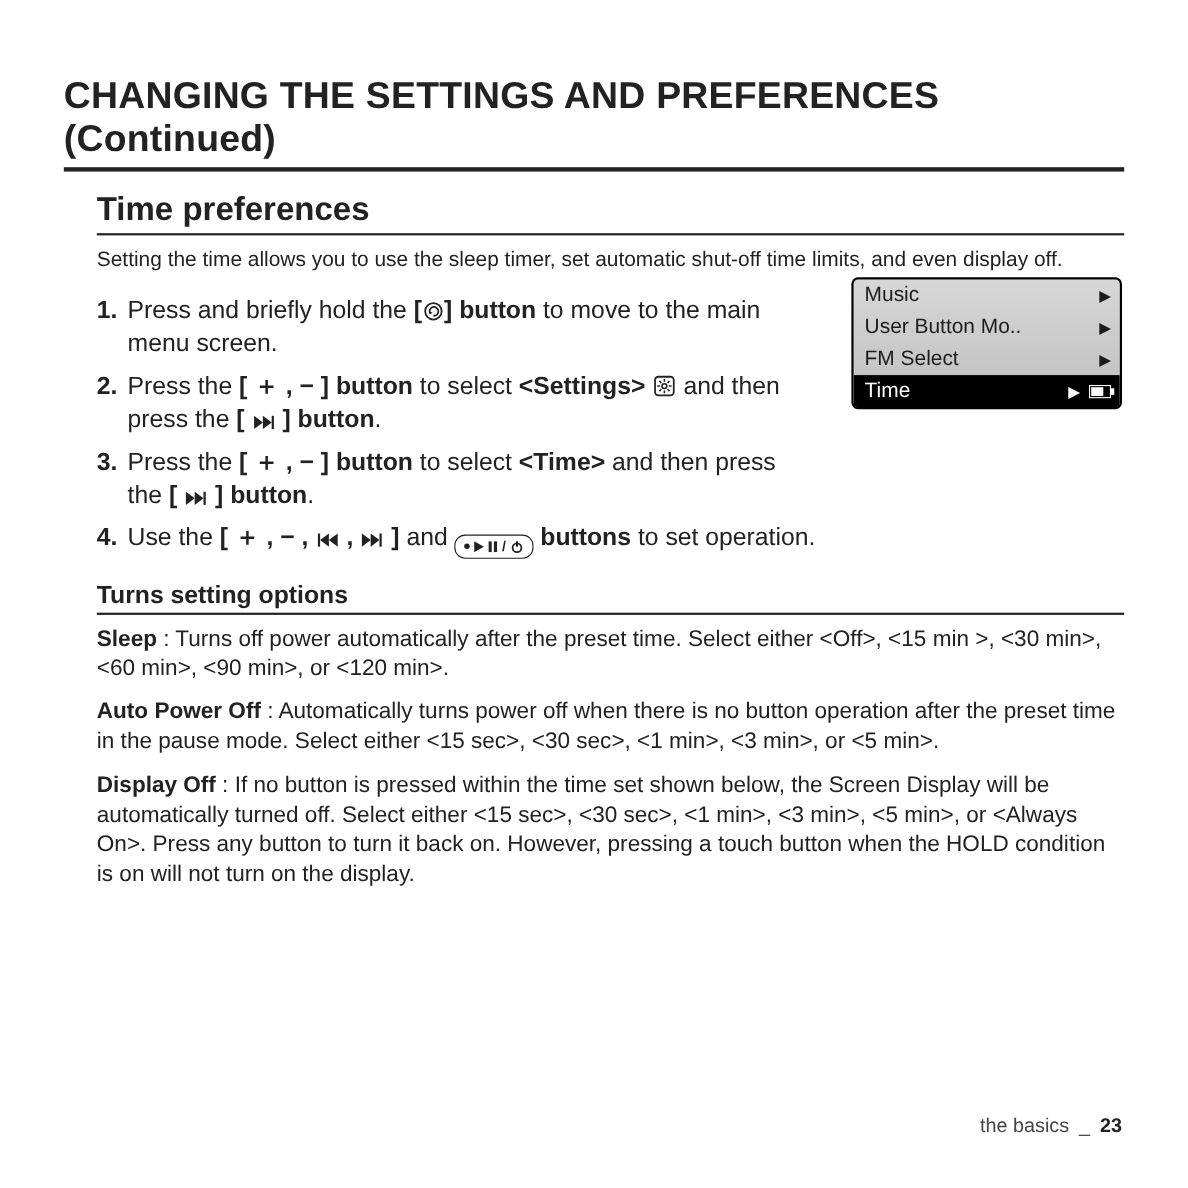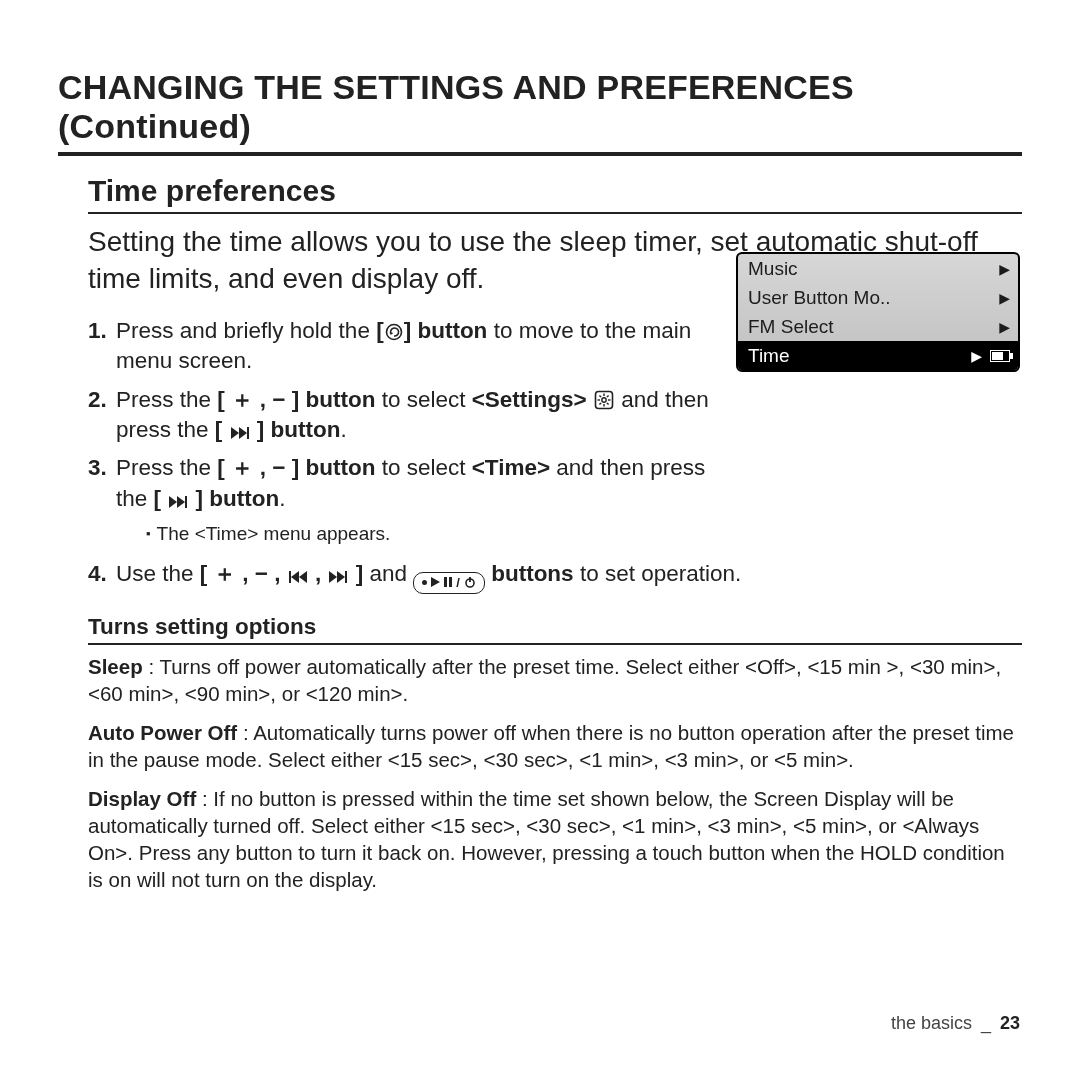--- a/index.html
+++ b/index.html
@@ -20,21 +20,21 @@
     letter-spacing: 0.2px;
   }
   .h2 {
     font-size: 30px;
     font-weight: bold;
     border-bottom: 2px solid #222;
     padding-bottom: 4px;
     margin: 0 0 10px 30px;
   }
   .intro {
-    font-size: 28px;
+    font-size: 19px;
     line-height: 1.32;
     margin: 0 0 18px 30px;
   }
   .steps {
     margin-left: 30px;
     position: relative;
   }
   .step {
     display: flex;
     font-size: 22.5px;
@@ -83,21 +83,21 @@
     font-size: 13px;
   }
   .btn-lozenge .dot { width:5px; height:5px; background:#222; border-radius:50%; }
   .btn-lozenge svg { display:block; }
 
   
   .device {
     position: absolute;
     top: 252px;
     right: 60px;
-    width: 284px;
+    width: 246px;
     border: 2px solid #000;
     border-radius: 6px;
     overflow: hidden;
     background: linear-gradient(#d7d7d7,#bfbfbf);
     font-size: 19px;
   }
   .device .row {
     display: flex;
     align-items: center;
     justify-content: space-between;
@@ -201,23 +201,20 @@
     <div class="txt">
       <span>Press the </span><span class="b">[ ＋ , − ]</span><span class="b"> button</span><span> to select </span><span class="b">&lt;Time&gt;</span><span> and then press the </span><span class="b">[ <span class="icon-inline">
             <svg width="20" height="14" viewBox="0 0 20 14">
               <path d="M1 1 L9 7 L1 13 Z" fill="#222"></path>
               <path d="M9 1 L17 7 L9 13 Z" fill="#222"></path>
               <rect x="17" y="1" width="2" height="12" fill="#222"></rect>
             </svg>
           </span> ]<span> button</span></span><span>.</span>
     </div>
   </div>
-  <div class="sub">
-      <span>The &lt;Time&gt; menu appears.</span>
-    </div>
 
   <div class="step step-wide">
     <div class="num">4.</div>
     <div class="txt">
       <span>Use the </span><span class="b"><span>[ ＋ , − , </span><span class="icon-inline">
             <svg width="20" height="14" viewBox="0 0 20 14">
               <rect x="1" y="1" width="2" height="12" fill="#222"></rect>
               <path d="M11 1 L3 7 L11 13 Z" fill="#222"></path>
               <path d="M19 1 L11 7 L19 13 Z" fill="#222"></path>
             </svg>

